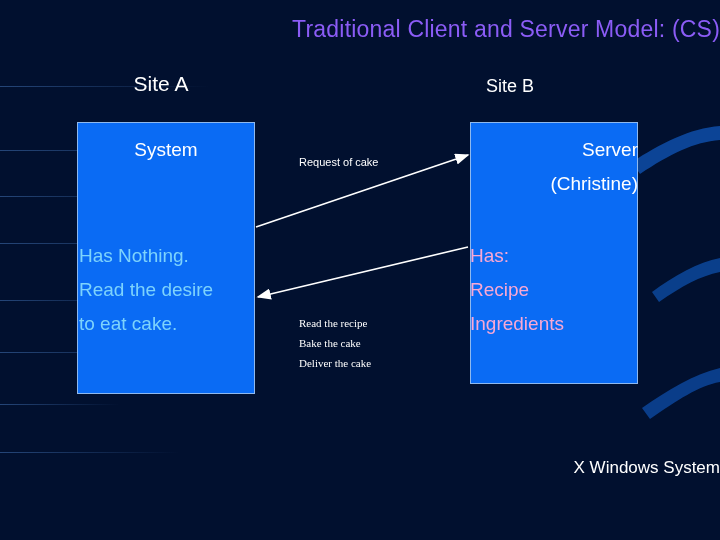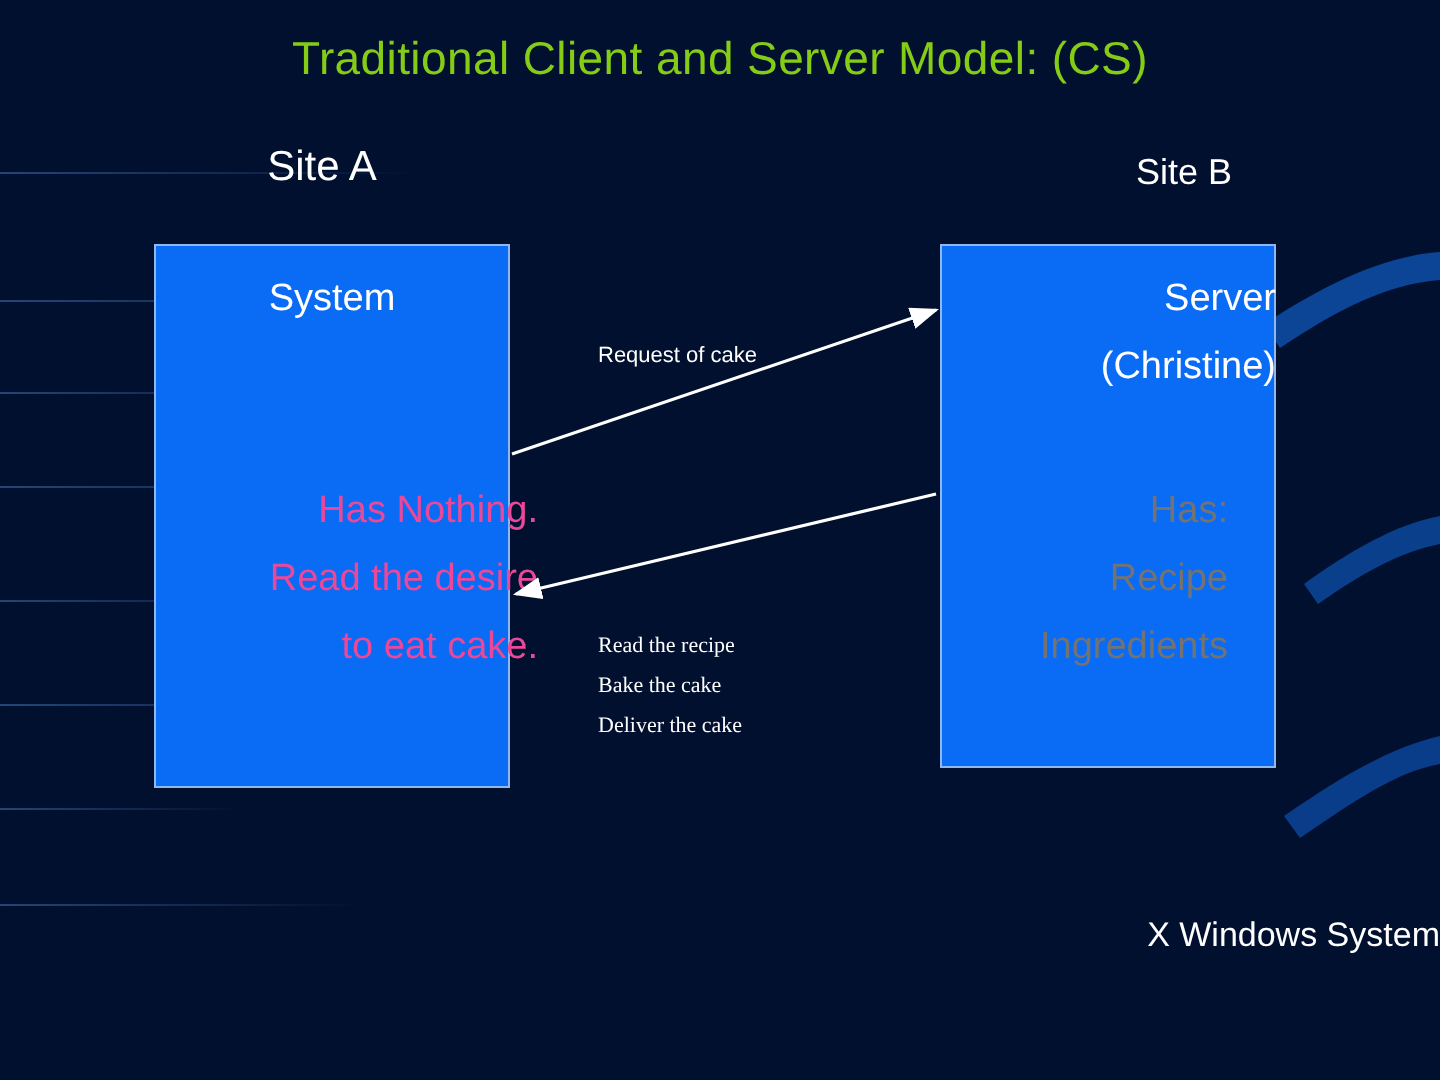--- a/index.html
+++ b/index.html
@@ -40,40 +40,40 @@
   
   .swoosh {
     position: absolute;
     pointer-events: none;
   }
   .title {
     position: absolute;
     top: 16px;
     left: 0;
     width: 720px;
-    text-align: center;
-    color: #84cc16;
+    text-align: right;
+    color: #8b5cf6;
     font-size: 23px;
     letter-spacing: 0.2px;
   }
   .site-a-label {
     position: absolute;
     left: 96px;
     top: 72px;
     width: 130px;
     text-align: center;
     color: #ffffff;
     font-size: 21px;
   }
   .site-b-label {
     position: absolute;
     left: 486px;
     top: 76px;
     width: 130px;
-    text-align: right;
+    text-align: left;
     color: #ffffff;
     font-size: 18px;
   }
   .box {
     position: absolute;
     background: #0a6bf4;
     border: 1px solid #8fb9ee;
     box-sizing: border-box;
   }
   .box-left {
@@ -106,45 +106,45 @@
     text-align: right;
     color: #ffffff;
     font-size: 19px;
     line-height: 34px;
   }
   .client-state {
     position: absolute;
     left: 79px;
     top: 239px;
     width: 190px;
-    text-align: right;
-    color: #ec4899;
+    text-align: left;
+    color: #7dd3fc;
     font-size: 19px;
     line-height: 34px;
   }
   .server-state {
     position: absolute;
     left: 470px;
     top: 239px;
     width: 144px;
-    text-align: right;
-    color: #737373;
+    text-align: left;
+    color: #f9a8d4;
     font-size: 19px;
     line-height: 34px;
   }
   .arrow-label {
     position: absolute;
     color: #ffffff;
     font-size: 11px;
     line-height: 20px;
     white-space: nowrap;
   }
   .label-request {
     left: 299px;
-    top: 168px;
+    top: 152px;
   }
   .label-response {
     left: 299px;
     top: 313px;
     font-family: Liberation Serif, serif;
   }
   .footer {
     position: absolute;
     left: 0;
     top: 458px;

